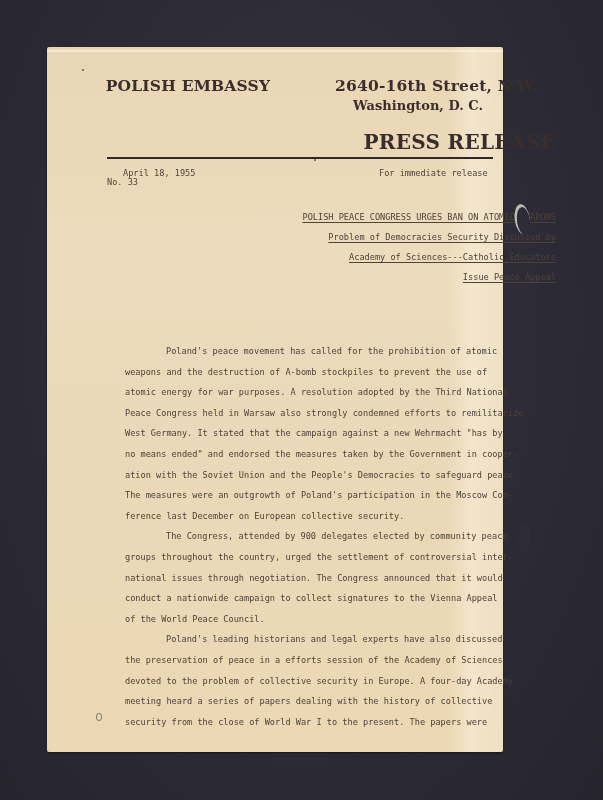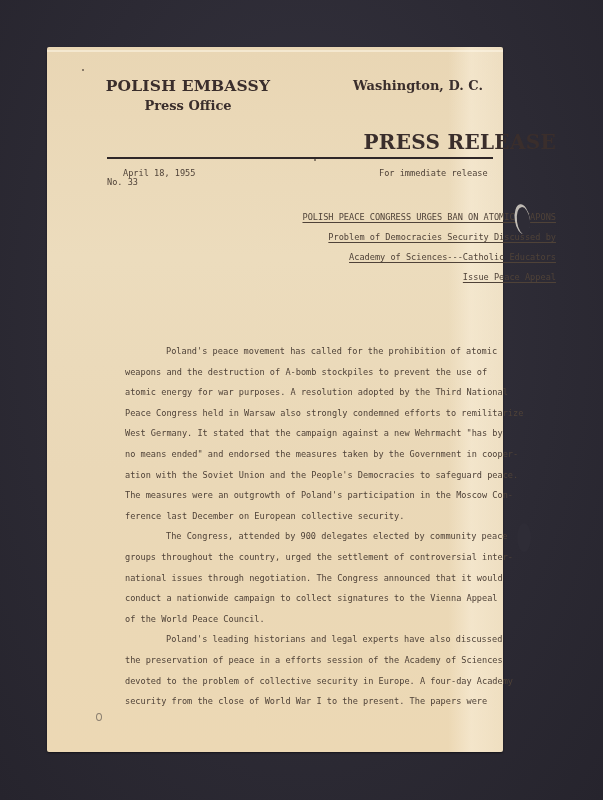--- a/index.html
+++ b/index.html
@@ -75,23 +75,23 @@
 </head>
 <body>
 
 <div class="backdrop-shade"></div>
 
 <div class="paper">
   <div class="fold"></div>
 
   <div class="hdr-left">
     <div class="hdr-big">POLISH EMBASSY</div>
-    <div class="hdr-small">Press Office</div>
   </div>
   <div class="hdr-right">
+    <div class="hdr-big">2640-16th Street, N.W.</div>
     <div class="hdr-small">Washington, D. C.</div>
   </div>
 
   <div class="press-release">PRESS RELEASE</div>
   <div class="rule"></div>
 
   <div class="typed date-line">April 18, 1955</div>
   <div class="typed num-line">No. 33</div>
   <div class="typed release-line">For immediate release</div>
 
@@ -113,20 +113,21 @@
       <div class="body-line">The measures were an outgrowth of Poland's participation in the Moscow Con-</div>
       <div class="body-line">ference last December on European collective security.</div>
       <div class="body-line indent">The Congress, attended by 900 delegates elected by community peace</div>
       <div class="body-line">groups throughout the country, urged the settlement of controversial inter-</div>
       <div class="body-line">national issues through negotiation.  The Congress announced that it would</div>
       <div class="body-line">conduct a nationwide campaign to collect signatures to the Vienna Appeal</div>
       <div class="body-line">of the World Peace Council.</div>
       <div class="body-line indent">Poland's leading historians and legal experts have also discussed</div>
       <div class="body-line">the preservation of peace in a efforts session of the Academy of Sciences</div>
       <div class="body-line">devoted to the problem of collective security in Europe.  A four-day Academy</div>
+      <div class="body-line">meeting heard a series of papers dealing with the history of collective</div>
       <div class="body-line">security from the close of World War I to the present.  The papers were</div>
     </div>
 
   <div class="hole hole-1"></div>
   <div class="hole hole-2"></div>
   <div class="speck"></div>
   <div class="dot" style="left:35px; top:22px;"></div>
   <div class="dot" style="left:267px; top:112px;"></div>
 </div>
 

